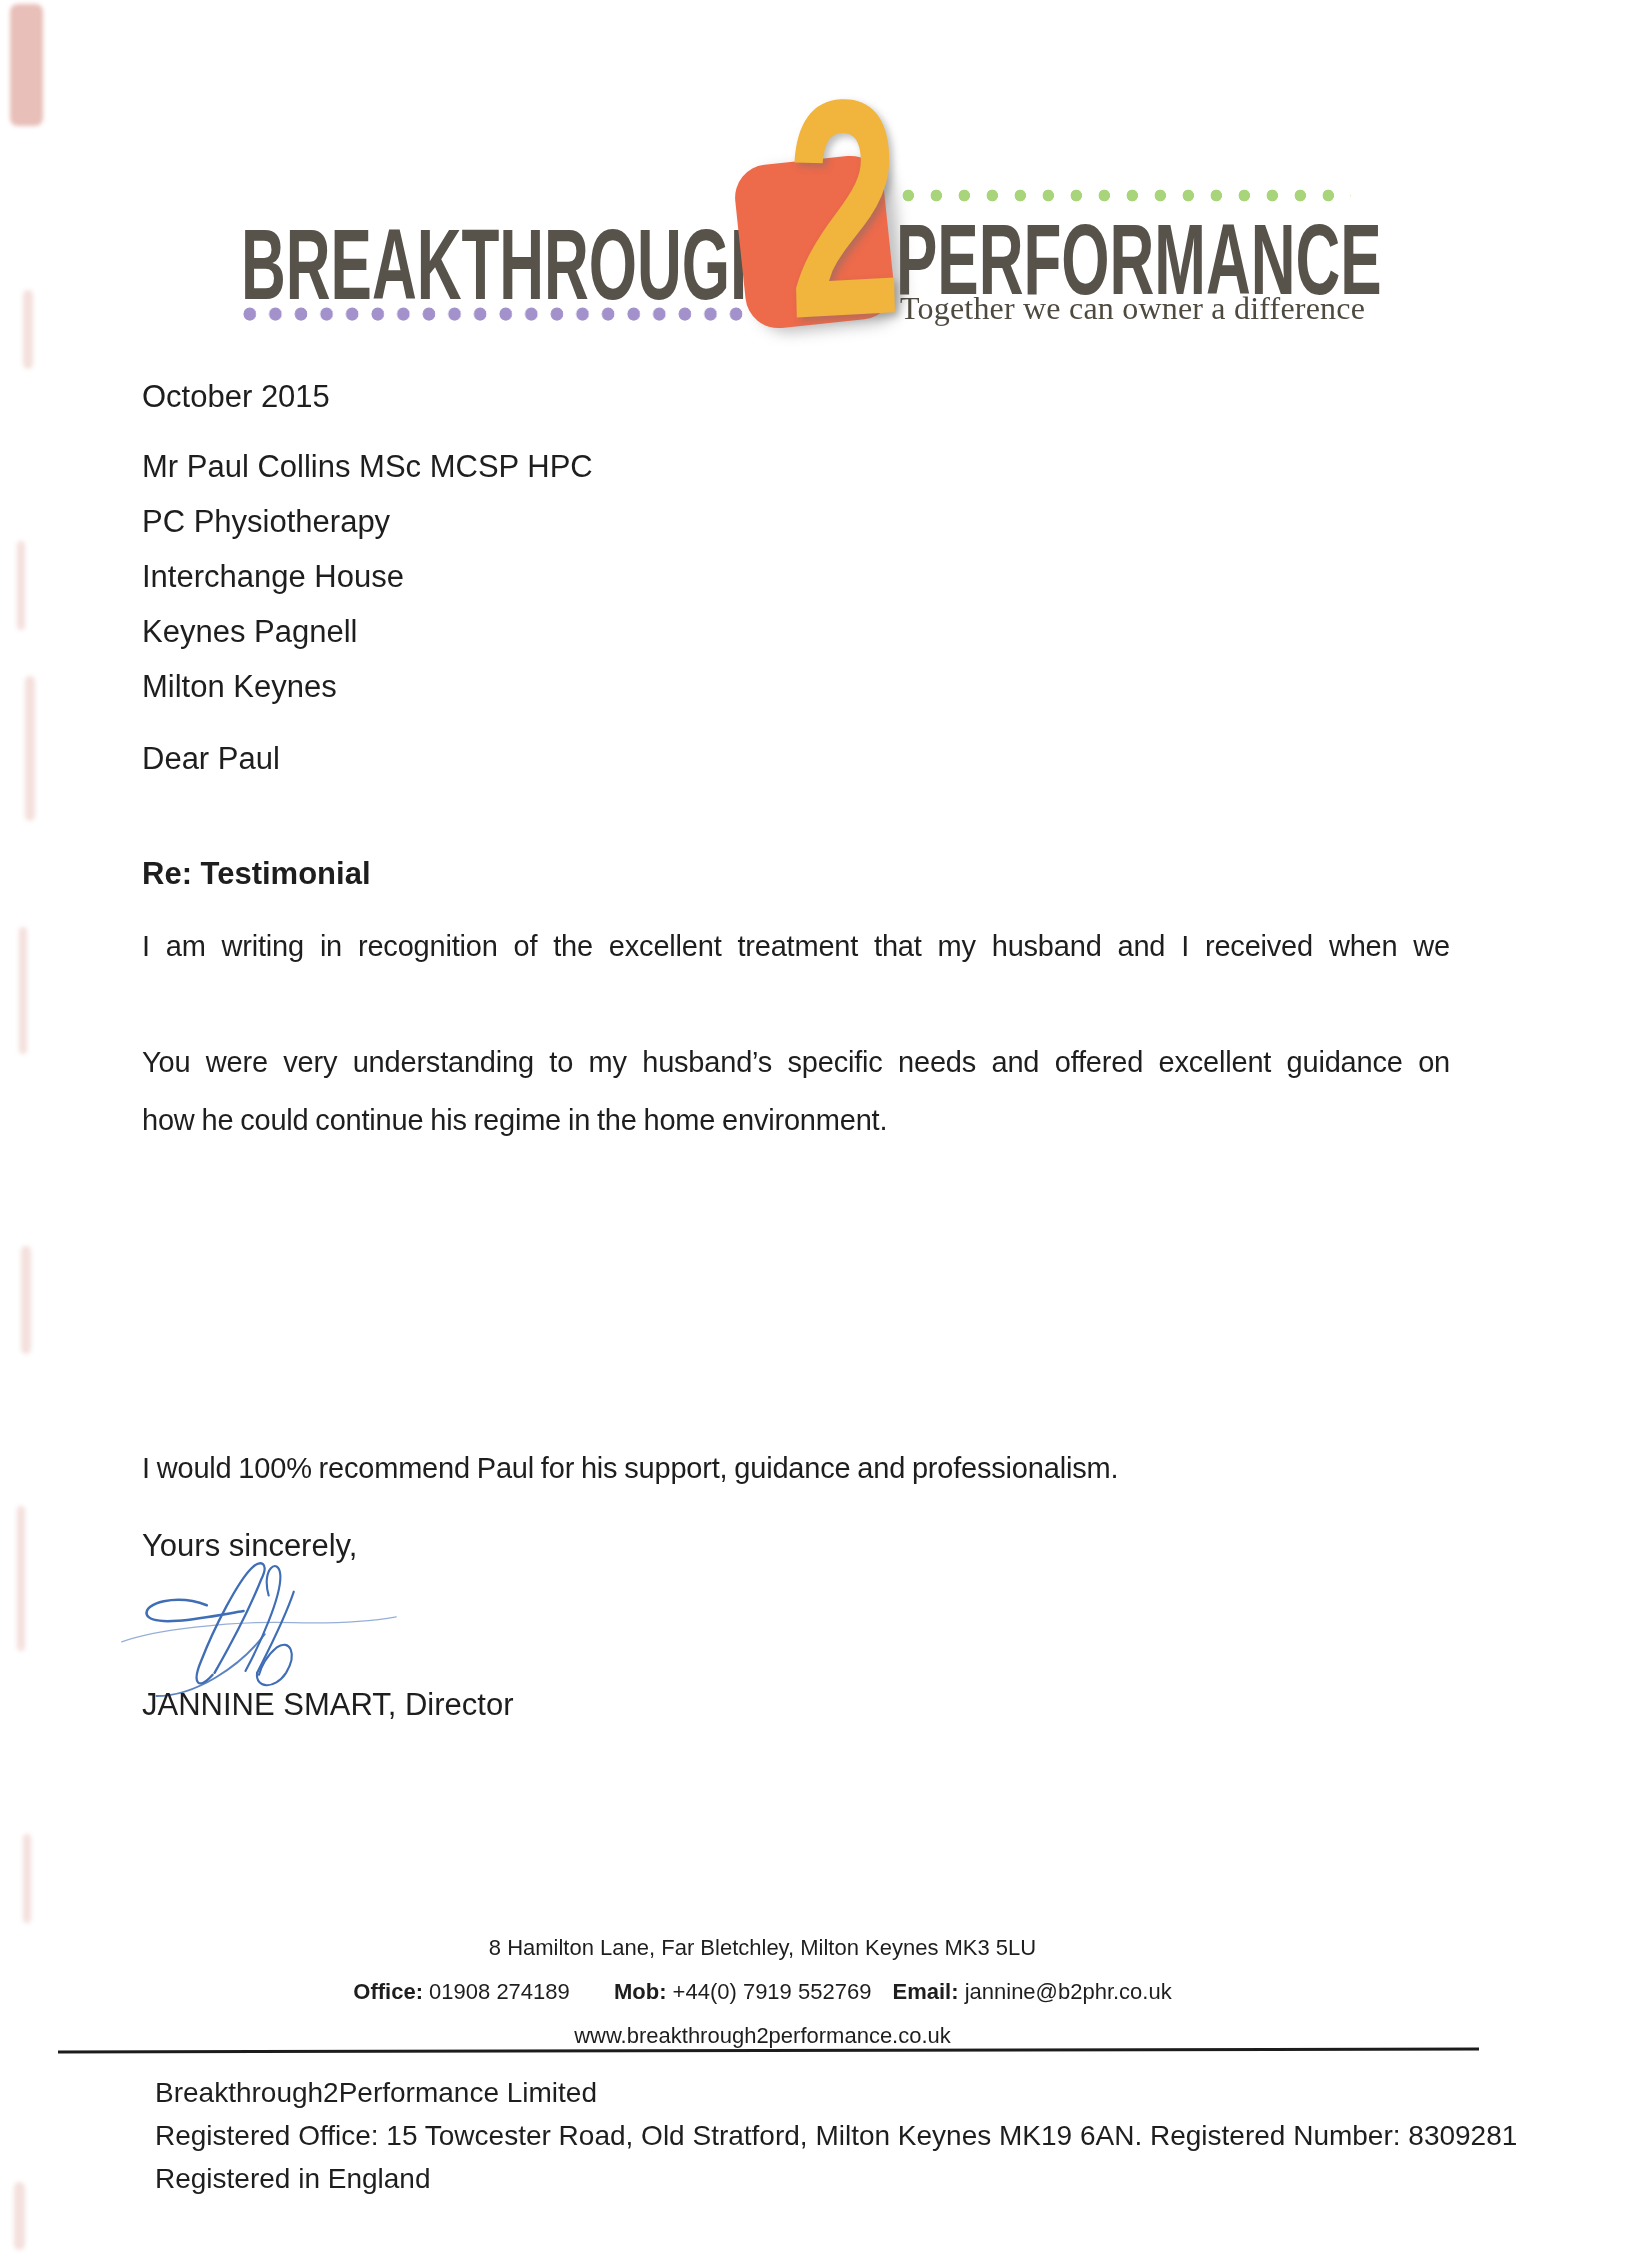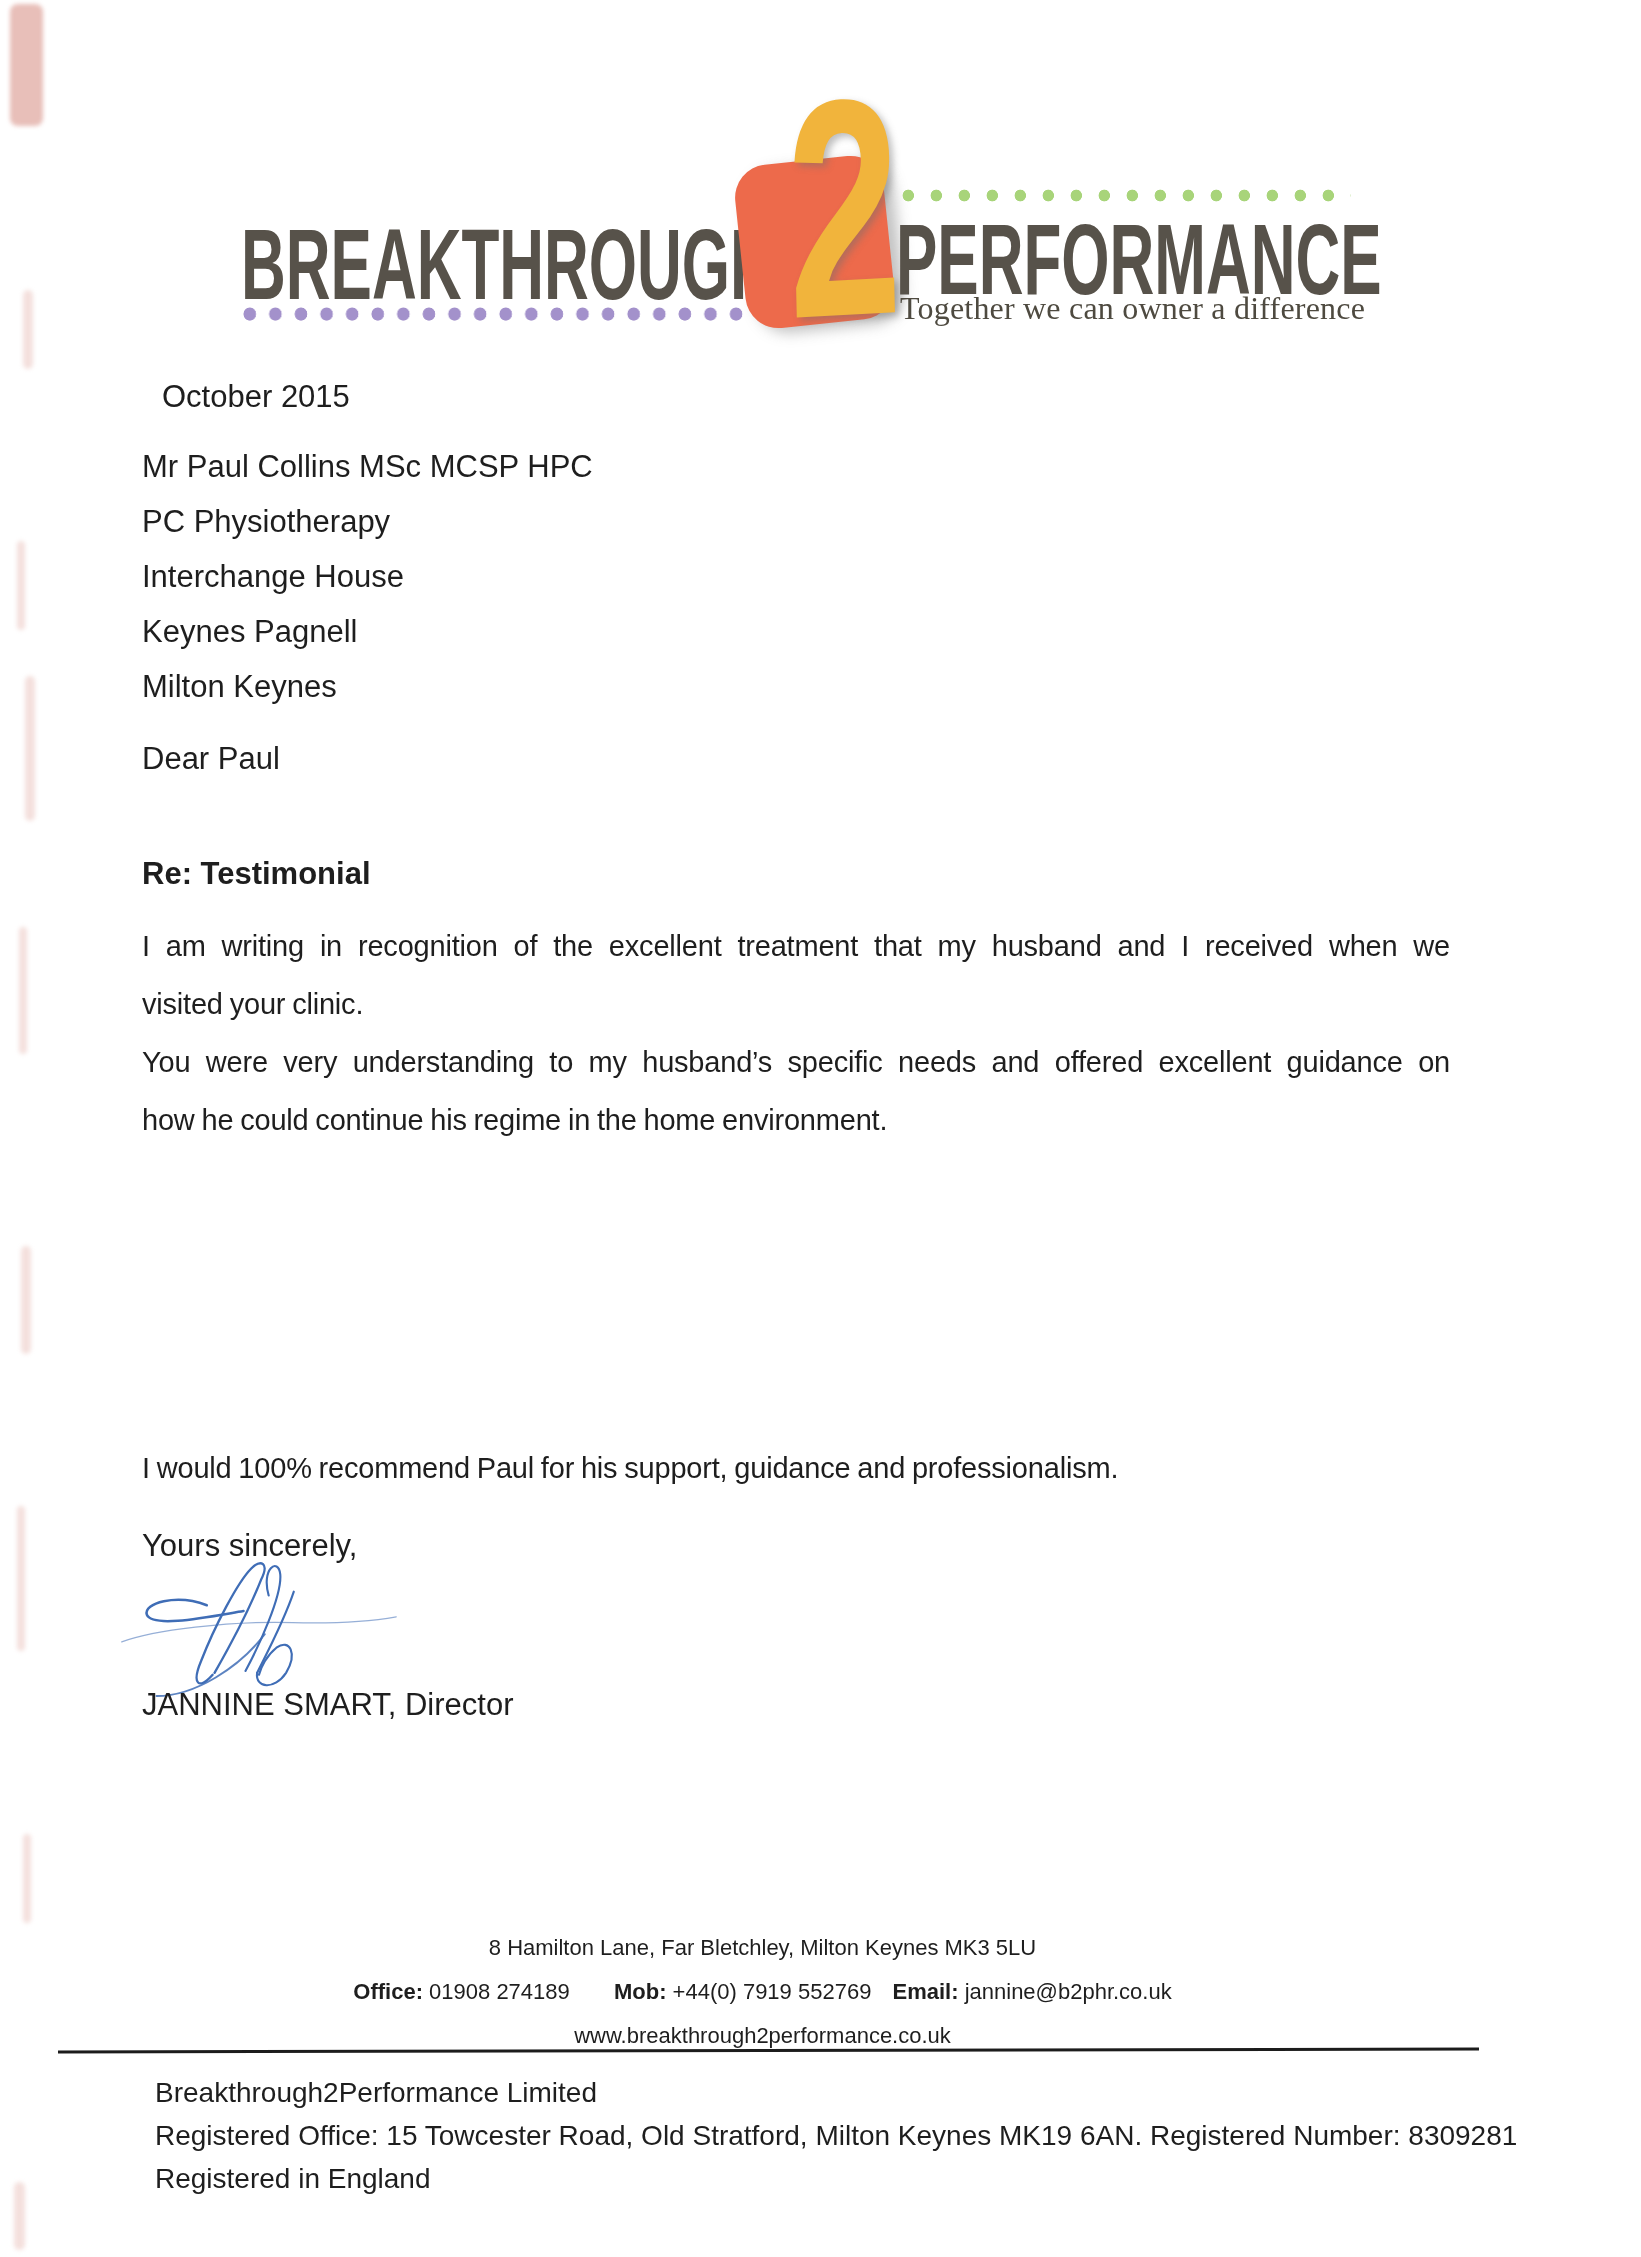--- a/index.html
+++ b/index.html
@@ -94,37 +94,36 @@
     <div class="abs dots dots-purple" style="left:243px; top:307px;"></div>
 
     <div class="abs tile2" style="left:740px; top:160px;"></div>
     <div class="abs digit2" style="left:755px; top:77px;">2</div>
 
     <div class="abs dots dots-green" style="left:902px; top:189px;"></div>
     <div class="abs brand-word" style="left:896px; top:209px;">PERFORMANCE</div>
     <div class="abs tagline" style="left:900px; top:290px;">Together we can owner a difference</div>
   </div>
 
-  <div class="abs txt" style="left:142px; top:377px; line-height:39px;margin-left:20px;">October 2015</div>
+  <div class="abs txt" style="left:142px; top:377px; line-height:39px;">October 2015</div>
 
   <div class="abs txt" style="left:142px; top:439px;">
     <div>Mr Paul Collins MSc MCSP HPC</div>
     <div>PC Physiotherapy</div>
     <div>Interchange House</div>
     <div>Keynes Pagnell</div>
     <div>Milton Keynes</div>
   </div>
 
   <div class="abs txt" style="left:142px; top:739px; line-height:39px;">Dear Paul</div>
 
   <div class="abs txt bold" style="left:142px; top:854px; line-height:39px;">Re: Testimonial</div>
 
   <div class="abs para" style="left:142px; top:917px;">
     <div class="jline">I am writing in recognition of the excellent treatment that my husband and I received when we</div>
-    <div>visited your clinic.</div>
   </div>
 
   <div class="abs para" style="left:142px; top:1033px;">
     <div class="jline">You were very understanding to my husband’s specific needs and offered excellent guidance on</div>
     <div>how he could continue his regime in the home environment.</div>
   </div>
 
 
 
   <div class="abs para" style="left:142px; top:1439px;">

